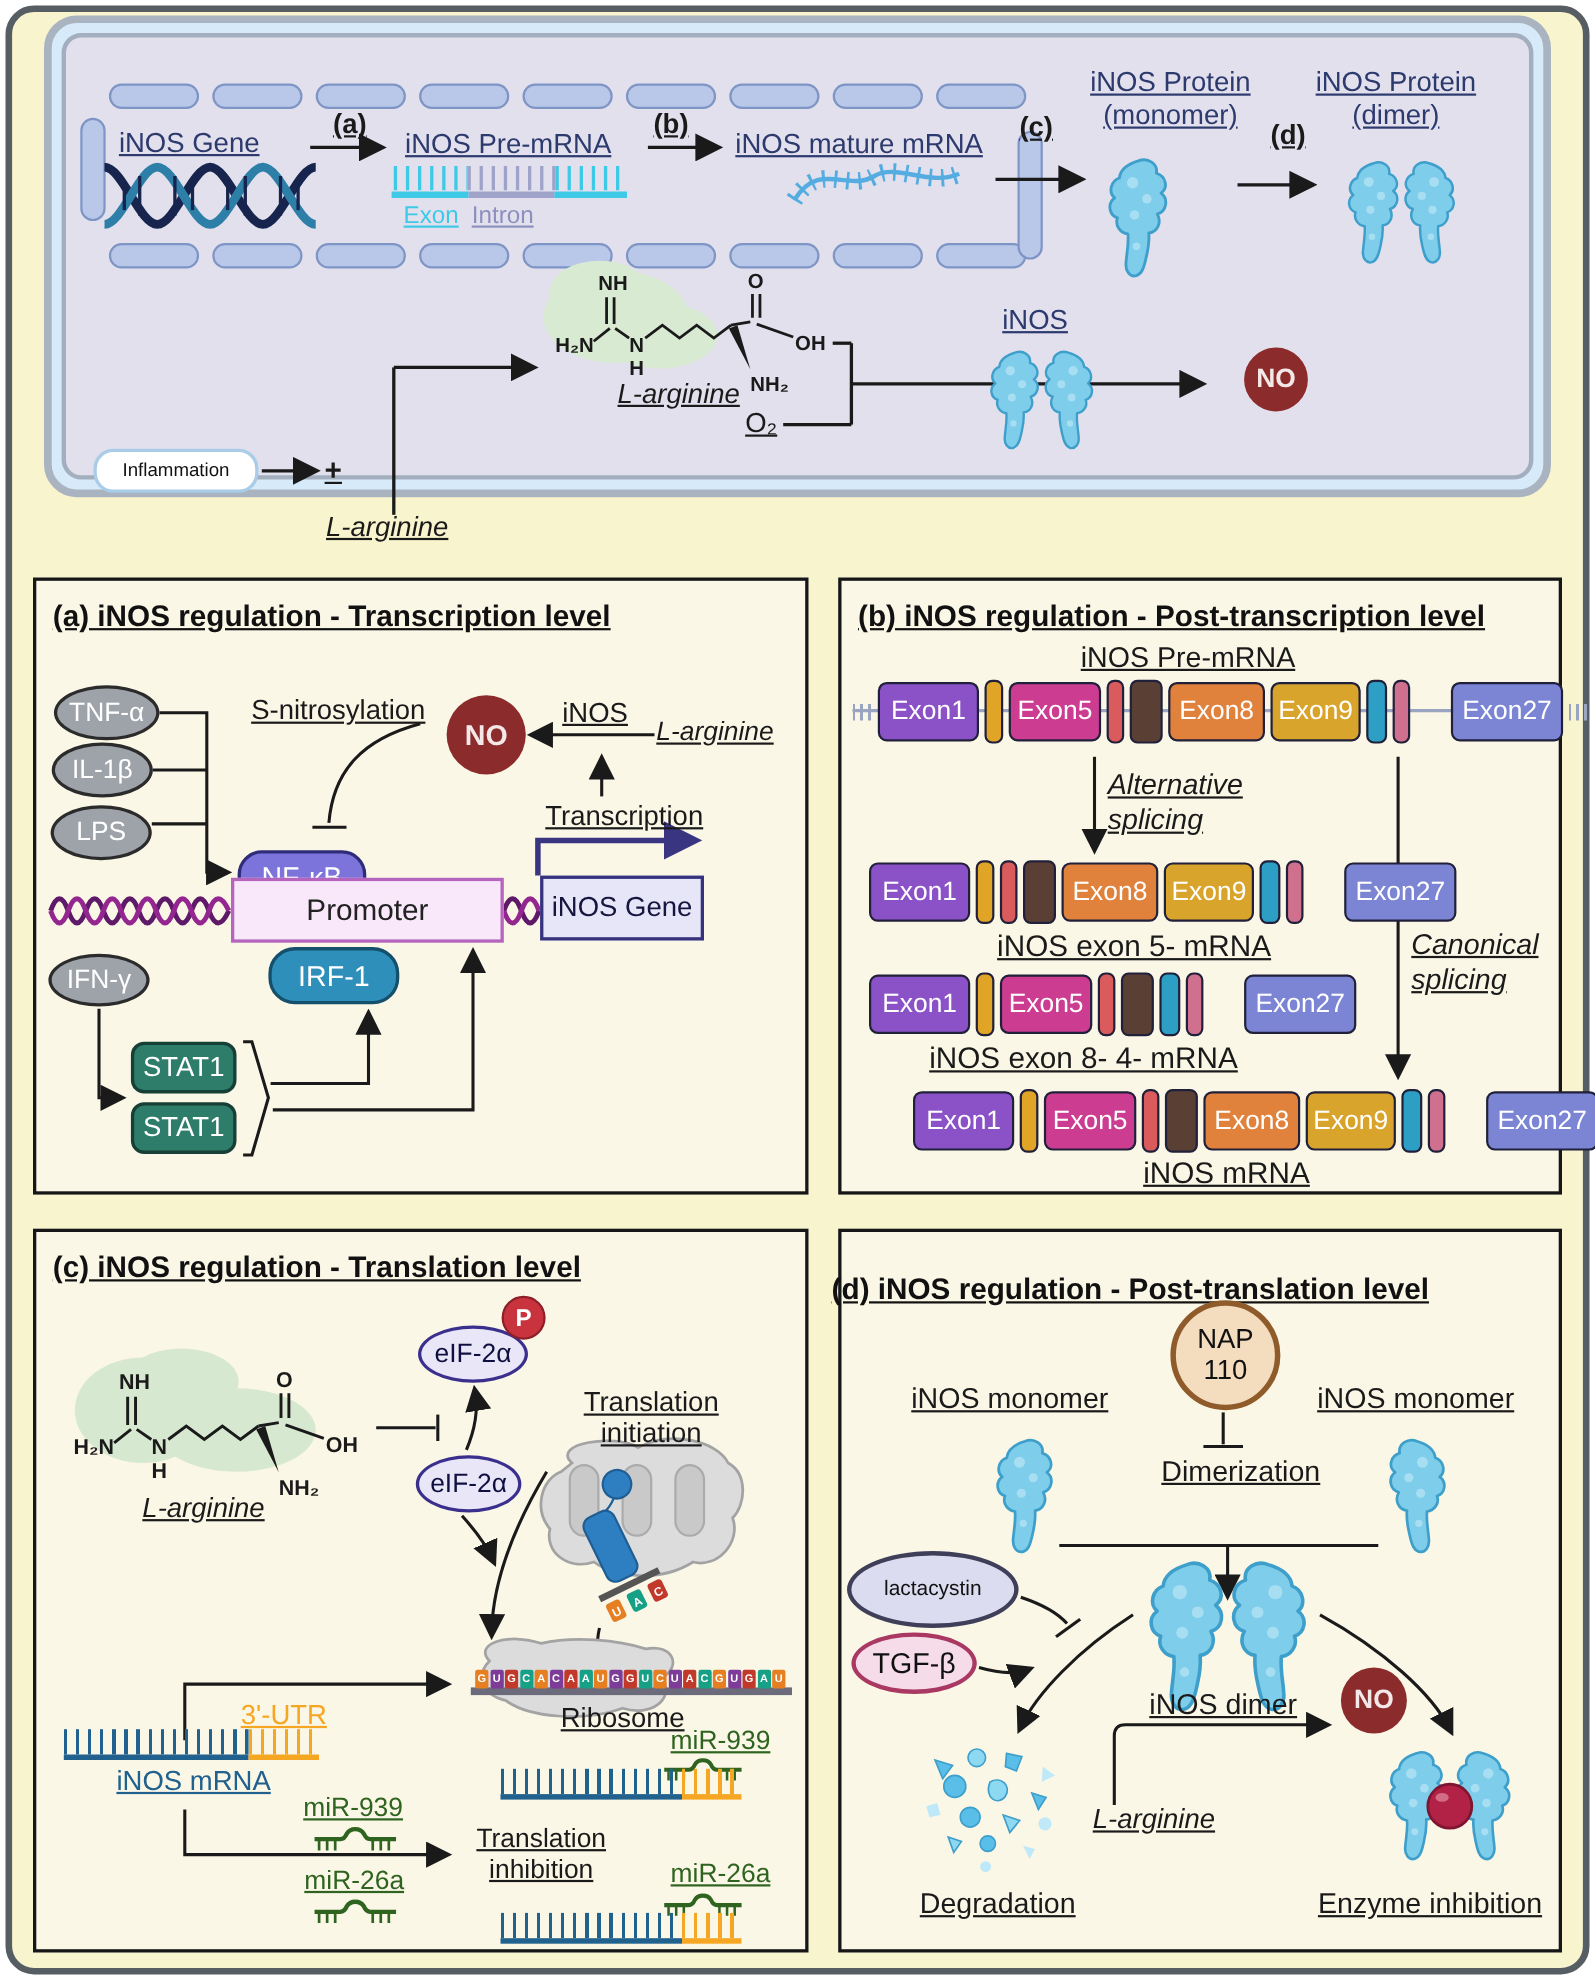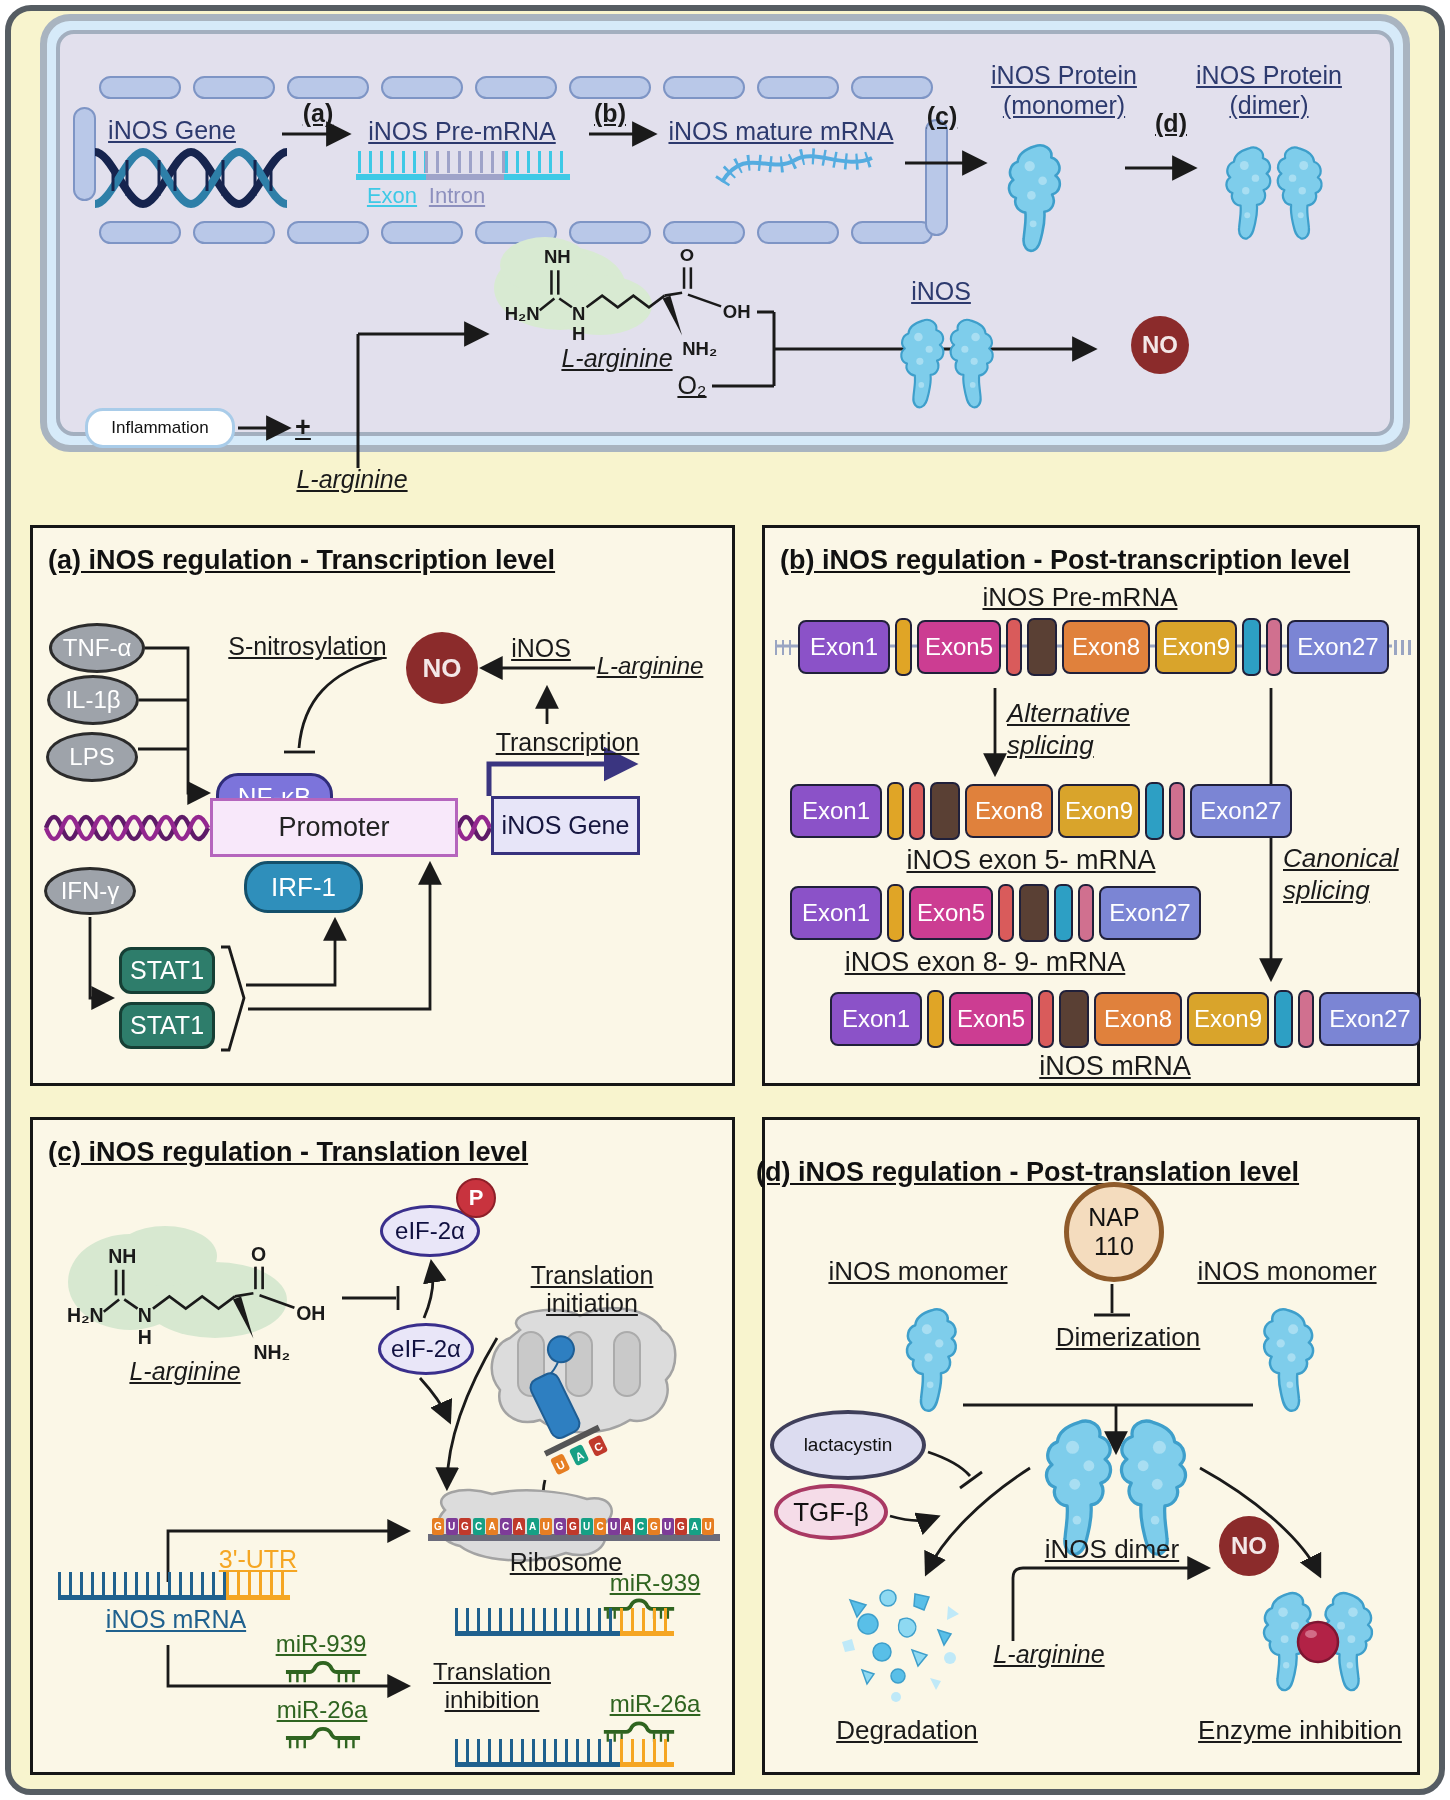--- a/index.html
+++ b/index.html
@@ -24,21 +24,21 @@
   .gray-ell{background:#9EA3AA;border:3px solid #2B2B2B;color:#fff;font-size:24px;}
   .no-circle{background:#8B2B2B;color:#F3E7E7;font-weight:bold;font-size:24px;border-radius:50%;}
   .mrow{position:absolute;z-index:4;display:flex;gap:5px;align-items:center;}
   .seg{box-sizing:border-box;height:54px;border:2.5px solid #20203A;border-radius:8px;
        display:flex;align-items:center;justify-content:center;color:#fff;font-size:24px;}
   .pill{height:54px;border-radius:7px;border:2px solid #20203A;}
   .c-exon1{background:#8B52C8;}
   .c-exon5{background:#CC3D92;}
   .c-exon8{background:#E0813C;}
   .c-exon9{background:#D9A42B;}
-  .c-exon27{background:#7B85D4;}
+  .c-exon27{background:#7B85D4;margin-left:32px;}
   .c-gold{background:#E0A526;width:13px;}
   .c-red{background:#D95B5B;width:12px;}
   .c-brown{background:#5A4034;width:26px;}
   .c-teal{background:#2D9FC4;width:15px;}
   .c-pink{background:#D0708F;width:12px;}
   .hatch{width:18px;height:15px;background:repeating-linear-gradient(90deg,#9AA5C2 0 2.5px,transparent 2.5px 7px);}
   .comb{position:absolute;z-index:4;height:28px;box-sizing:border-box;border-bottom:5px solid currentColor;
         background:repeating-linear-gradient(90deg,currentColor 0 3px,transparent 3px 11px);
         background-size:100% 23px;background-repeat:no-repeat;}
   .letters{position:absolute;z-index:5;display:flex;gap:1.5px;}
@@ -408,21 +408,21 @@
   <div class="mrow" style="left:790px;top:884px;">
     <div class="seg c-exon1" style="width:92px;">Exon1</div>
     <div class="pill c-gold"></div>
     <div class="seg c-exon5" style="width:84px;">Exon5</div>
     <div class="pill c-red"></div>
     <div class="pill c-brown"></div>
     <div class="pill c-teal"></div>
     <div class="pill c-pink"></div>
     <div class="seg c-exon27" style="width:102px;">Exon27</div>
   </div>
-  <div class="t tc" style="left:810px;top:948px;width:350px;font-size:27px;">iNOS exon 8- 9- mRNA</div>
+  <div class="t tc" style="left:810px;top:948px;width:350px;font-size:27px;">iNOS exon 8- 4- mRNA</div>
   <div class="mrow" style="left:830px;top:990px;">
     <div class="seg c-exon1" style="width:92px;">Exon1</div>
     <div class="pill c-gold"></div>
     <div class="seg c-exon5" style="width:84px;">Exon5</div>
     <div class="pill c-red"></div>
     <div class="pill c-brown"></div>
     <div class="seg c-exon8" style="width:88px;">Exon8</div>
     <div class="seg c-exon9" style="width:82px;">Exon9</div>
     <div class="pill c-teal"></div>
     <div class="pill c-pink"></div>

